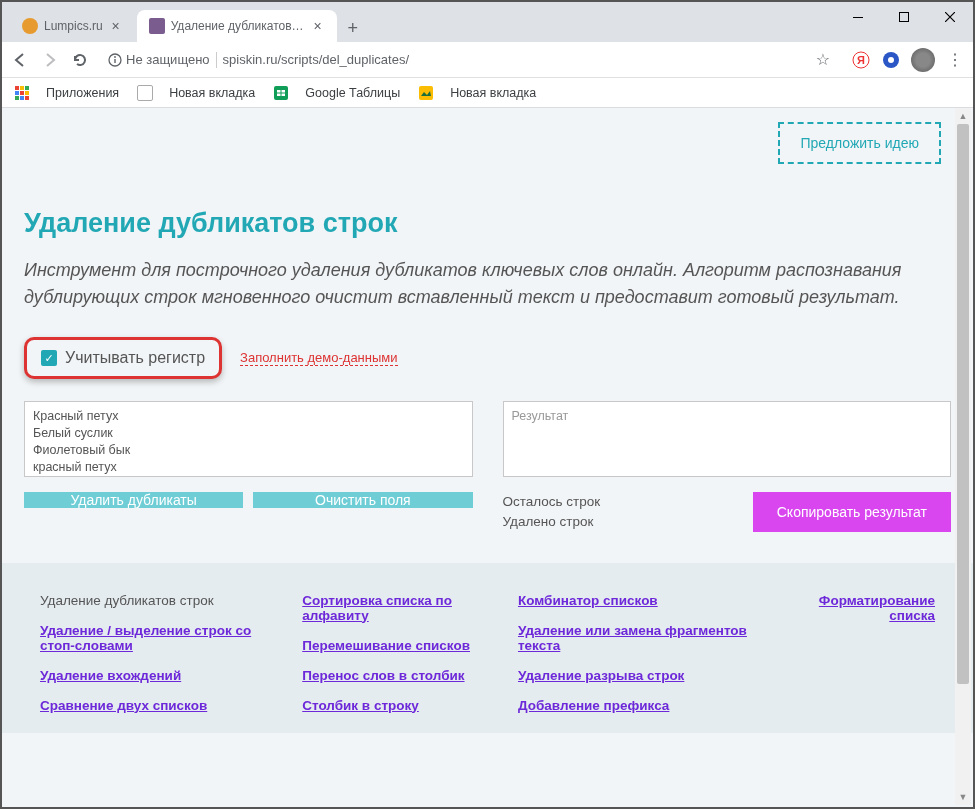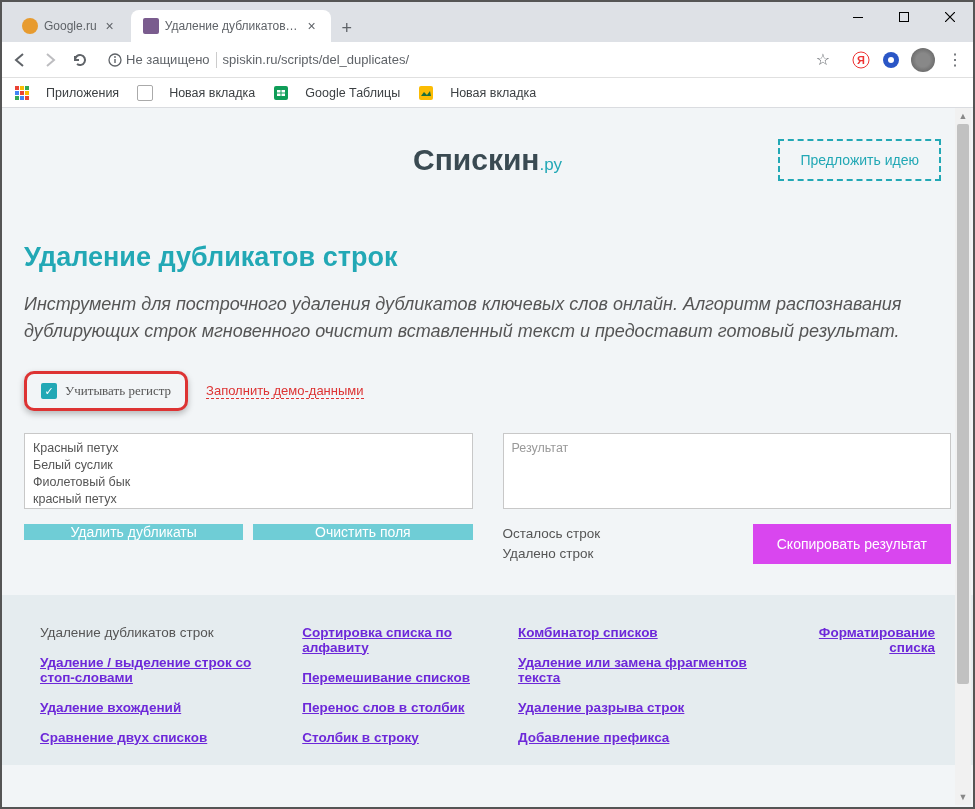--- a/index.html
+++ b/index.html
@@ -35,21 +35,21 @@
 .logo { font-size: 30px; color: #3a4a52; font-weight: bold; }
 .logo-suffix { font-size: 17px; color: #22a8b5; font-weight: normal; }
 .suggest-btn { position: absolute; right: 10px; border: 2px dashed #22a8b5; color: #22a8b5; padding: 11px 20px; font-size: 14px; cursor: pointer; }
 
 .page-title { color: #22a8b5; font-size: 27px; font-weight: bold; margin-top: 50px; margin-bottom: 18px; }
 .page-desc { color: #555; font-style: italic; font-size: 18px; line-height: 1.5; margin-bottom: 26px; }
 
 .options-row { display: flex; align-items: center; gap: 18px; margin-bottom: 22px; }
 .highlight-box { border: 3px solid #d33; border-radius: 10px; padding: 9px 14px; display: inline-flex; align-items: center; gap: 8px; box-shadow: 0 3px 6px rgba(0,0,0,0.25); background: #f2f5f7; }
 .chk { width: 16px; height: 16px; background: #22a8b5; border-radius: 2px; display: flex; align-items: center; justify-content: center; color: #fff; font-size: 11px; }
-.chk-label { font-size: 13px; color: #555; font-family: Liberation Serif, serif; }
+.chk-label { font-size: 16px; color: #555; }
 .demo-link { color: #d33; font-size: 13px; border-bottom: 1px dashed #d33; cursor: pointer; }
 
 .io-row { display: flex; gap: 30px; }
 .io-col { flex: 1; display: flex; flex-direction: column; }
 .ta { width: 100%; height: 76px; border: 1px solid #c8c8c8; background: #fff; padding: 6px 8px; font-size: 12.5px; color: #555; font-family: Arial; resize: none; line-height: 1.35; }
 .ta::placeholder { color: #999; }
 .btn-row { display: flex; gap: 10px; margin-top: 15px; align-items: flex-start; }
 .btn { background: #6fcdd6; color: #fff; border: none; padding: 0 0; font-size: 14px; cursor: pointer; text-align: center; flex: 1; }
 .stats { font-size: 13.5px; color: #555; line-height: 1.5; margin-top: 15px; }
 .copy-btn { background: #d946ef; color: #fff; border: none; padding: 12px 24px; font-size: 14px; cursor: pointer; }
@@ -67,21 +67,21 @@
 .scrollbar { position: absolute; right: 2px; top: 106px; width: 16px; bottom: 2px; background: #f1f1f1; }
 .sb-thumb { position: absolute; left: 2px; right: 2px; top: 16px; height: 560px; background: #c1c1c1; border-radius: 2px; }
 .sb-arrow { position: absolute; left: 0; right: 0; height: 16px; display: flex; align-items: center; justify-content: center; color: #888; font-size: 9px; }
 </style>
 </head>
 <body>
 
 <div class="titlebar">
   <div class="tab">
     <span class="tab-icon" style="background:#e79b2f;border-radius:50%"></span>
-    <span class="tab-title">Google.ru</span>
+    <span class="tab-title">Lumpics.ru</span>
     <span class="tab-close">×</span>
   </div>
   <div class="tab active">
     <span class="tab-icon" style="background:#7a5c8e"></span>
     <span class="tab-title">Удаление дубликатов строк - у...</span>
     <span class="tab-close">×</span>
   </div>
   <div class="new-tab">+</div>
   <div class="window-controls">
     <div class="win-btn">
@@ -187,23 +187,20 @@
           <rect width="14" height="14" fill="#fbbc04" rx="2"></rect>
           <path d="M2 10 L5 6 L8 9 L11 5 L12 10 Z" fill="#1a6e3c"></path>
         </svg>
       </span>
     <span>Новая вкладка</span>
   </div>
 </div>
 
 <div class="page">
   <div class="header-row">
-    <div class="logo">
-      <span>Спискин</span><span class="logo-suffix">.ру</span>
-    </div>
     <div class="suggest-btn">Предложить идею</div>
   </div>
 
   <h1 class="page-title">Удаление дубликатов строк</h1>
   <p class="page-desc">Инструмент для построчного удаления дубликатов ключевых слов онлайн. Алгоритм распознавания дублирующих строк мгновенного очистит вставленный текст и предоставит готовый результат.</p>
 
   <div class="options-row">
     <div class="highlight-box">
       <span class="chk">✓</span>
       <span class="chk-label">Учитывать регистр</span>

